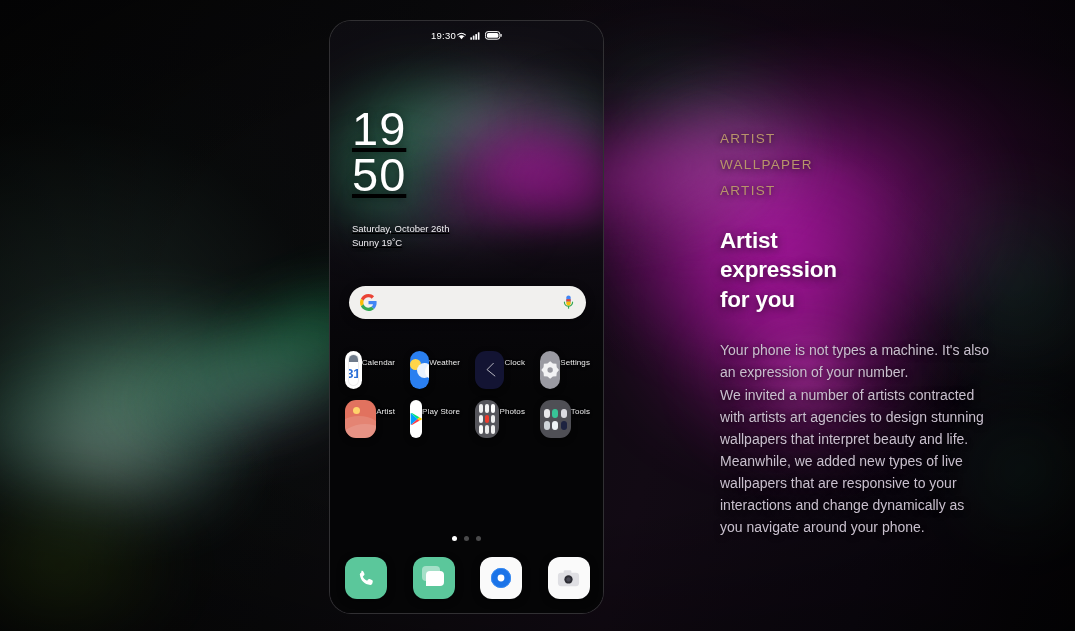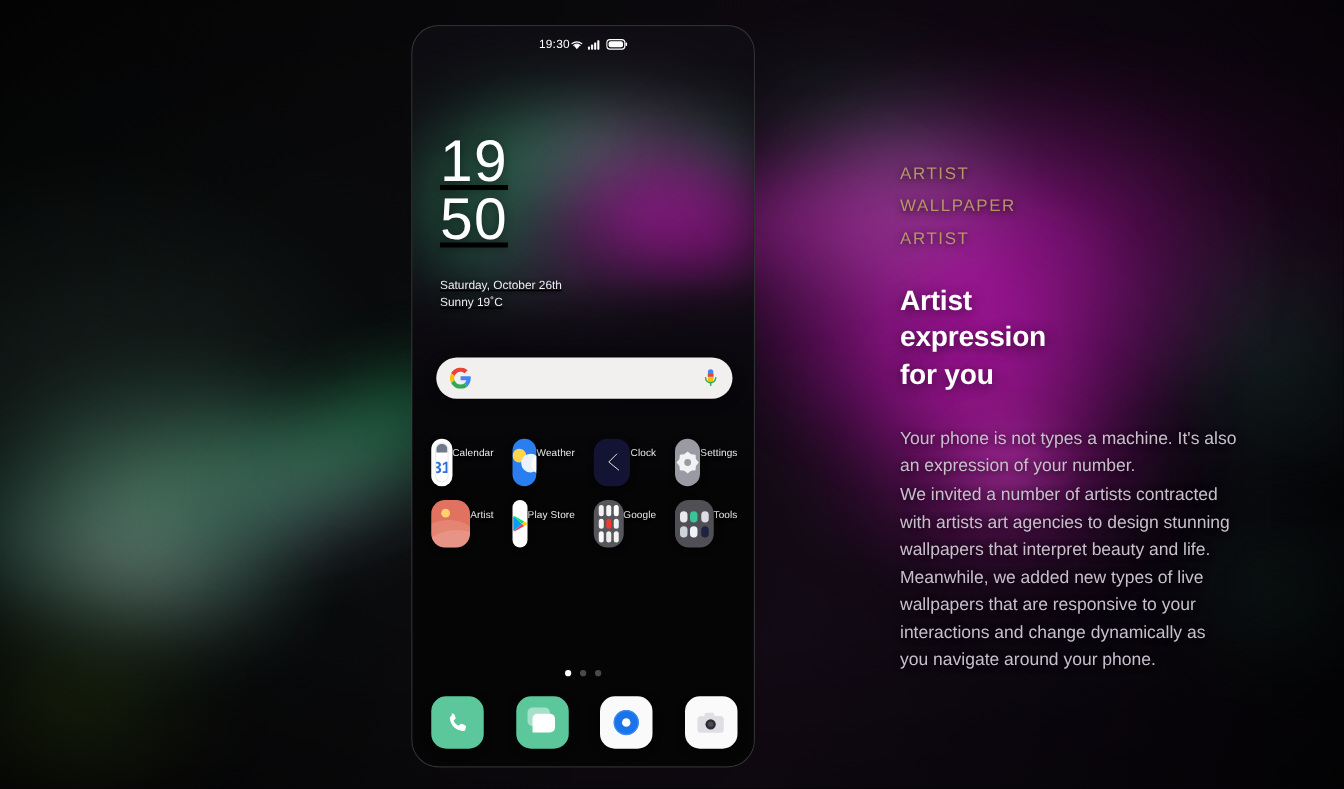--- a/index.html
+++ b/index.html
@@ -318,21 +318,21 @@
                 <div class="fg" style="background:#f6f6f6;"></div>
                 <div class="fg" style="background:#ffffff;"></div>
                 <div class="fg" style="background:#f4f4f4;"></div>
                 <div class="fg" style="background:#ef3b2d;"></div>
                 <div class="fg" style="background:#f0f0f0;"></div>
                 <div class="fg" style="background:#fafafa;"></div>
                 <div class="fg" style="background:#ededed;"></div>
                 <div class="fg" style="background:#f2f2f2;"></div>
               </div>
             </div>
-            <div class="applabel">Google</div>
+            <div class="applabel">Photos</div>
           </div>
 
           <div class="app">
             <div class="icon tools" style="display:flex;flex-direction:column;justify-content:center;gap:3px;">
               <div class="tgrid">
                 <div class="tg" style="background:#e9e9ec;"></div>
                 <div class="tg" style="background:#38c497;"></div>
                 <div class="tg" style="background:#dcdce2;"></div>
               </div>
               <div class="tgrid">

